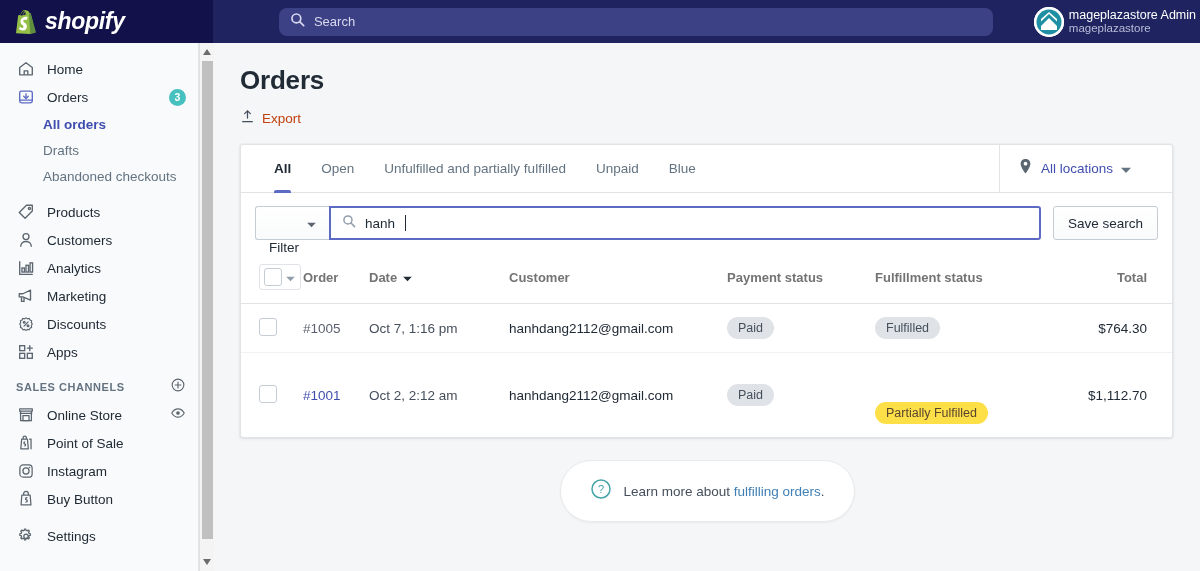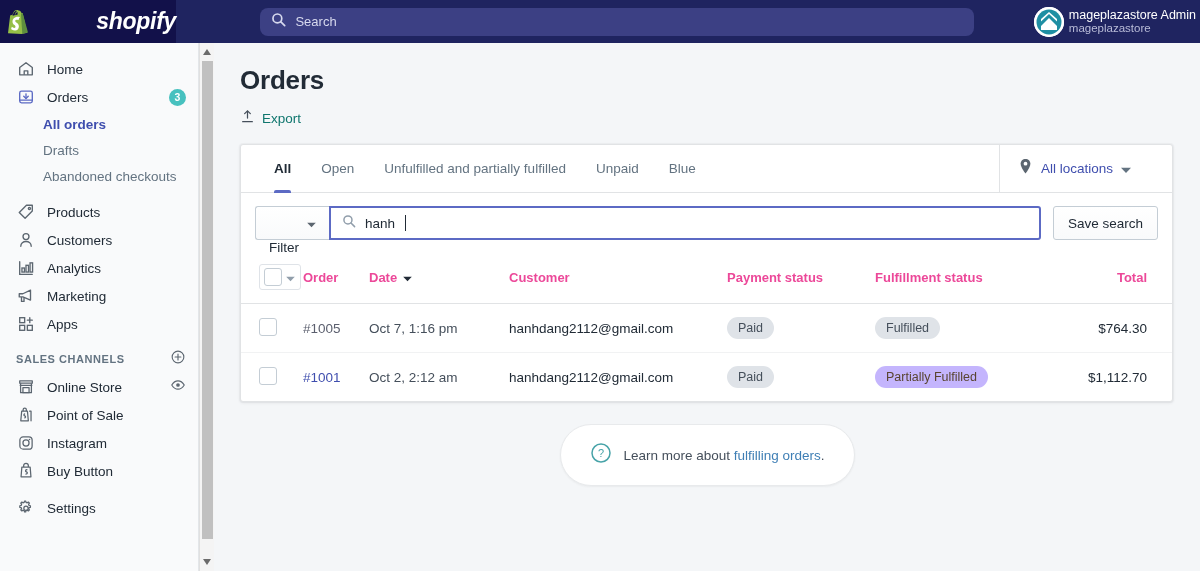--- a/index.html
+++ b/index.html
@@ -10,22 +10,22 @@
     overflow: hidden;
   }
   .app { position: relative; width: 1200px; height: 571px; }
 
   
   .topbar {
     position: absolute; top: 0; left: 0; width: 1200px; height: 43px;
     background: #1f2460; display: flex; align-items: center;
   }
   .logo-zone {
-    width: 176px; height: 43px; background: #12114a;
-    display: flex; align-items: center; padding-left: 8px; gap: 7px; justify-content: space-between;
+    width: 213px; height: 43px; background: #12114a;
+    display: flex; align-items: center; padding-left: 16px; gap: 7px;
   }
   .logo-bag { width: 22px; height: 24px; position: relative; }
   .logo-word { color: #ffffff; font-size: 23px; font-style: italic; font-weight: bold; letter-spacing: -0.3px; }
 
   .topsearch-wrap { flex: 1; display: flex; justify-content: center; padding-left: 25px; }
   .topsearch {
     width: 714px; height: 28px; background: #3c4084; border-radius: 8px;
     display: flex; align-items: center; padding: 0 11px; gap: 9px; cursor: text;
   }
   .topsearch .ph { color: #d7d9ee; font-size: 13px; }
@@ -82,21 +82,21 @@
     background: #c0c0c0; cursor: pointer;
   }
 
   
   .main { position: absolute; top: 43px; left: 215px; width: 985px; height: 528px; }
 
   .page-head { display: flex; align-items: flex-start; padding: 22px 27px 0 25px; }
   .page-head-left { flex: 1; }
   .page-title { font-size: 26px; color: #212b36; font-weight: bold; letter-spacing: -0.2px; }
   .export-row { display: flex; align-items: center; gap: 7px; margin-top: 13px; cursor: pointer; }
-  .export-row .lbl { font-size: 13.5px; color: #0f766e; }
+  .export-row .lbl { font-size: 13.5px; color: #c2410c; }
   .btn-primary {
     background: #5c6ac4; color: #ffffff; font-size: 13.5px;
     padding: 8px 15px; border: 1px solid #3f4eae; border-radius: 3px;
     cursor: pointer; margin-top: 3px;
   }
 
   
   .card {
     margin: 16px 27px 0 25px; background: #ffffff;
     border: 1px solid #e1e3e5; border-radius: 3px;
@@ -135,21 +135,21 @@
   .caret { width: 1px; height: 16px; background: #212b36; margin-left: 1px; }
   .save-btn {
     margin-left: 12px; height: 34px; display: flex; align-items: center;
     border: 1px solid #c4cdd5; border-radius: 3px; padding: 0 14px;
     background: linear-gradient(180deg,#ffffff,#f9fafb); font-size: 13.5px; color: #212b36; cursor: pointer;
   }
 
   
   table { width: 100%; border-collapse: collapse; }
   thead th {
-    font-size: 13px; color: #ec4899; font-weight: bold; text-align: left;
+    font-size: 13px; color: #737373; font-weight: bold; text-align: left;
     padding: 11px 0 13px 0; border-bottom: 1px solid #e1e3e5; vertical-align: middle;
   }
   tbody td { padding: 13px 0; border-bottom: 1px solid #f1f2f3; font-size: 13.5px; vertical-align: middle; }
   tbody tr:last-child td { border-bottom: none; }
   .c-check { width: 62px; padding-left: 18px !important; }
   .c-order { width: 66px; }
   .c-date  { width: 140px; }
   .c-cust  { width: 218px; }
   .c-pay   { width: 148px; }
   .c-ful   { width: 200px; }
@@ -166,21 +166,21 @@
   .sort-head { display: inline-flex; align-items: center; gap: 6px; cursor: pointer; }
   .order-link { color: #3f4eae; }
   .order-link.visited { color: #5b5f6e; }
   .cust-cell { color: #212b36; }
   .total-cell { color: #212b36; }
   .pill {
     display: inline-flex; align-items: center; height: 22px; padding: 0 11px;
     border-radius: 11px; font-size: 12.5px;
   }
   .pill-grey { background: #dfe3e8; color: #454f5b; }
-  .pill-orange { background: #c4b5fd; color: #594430; }
+  .pill-orange { background: #fde047; color: #594430; margin-top: 36px; }
 
   
   .help-wrap { display: flex; justify-content: center; margin-top: 22px; }
   .help-pill {
     display: flex; align-items: center; gap: 11px;
     background: #ffffff; border: 1px solid #e8eaec; border-radius: 34px;
     padding: 17px 29px; box-shadow: 0 1px 2px rgba(63,63,68,0.06);
   }
   .help-pill .t { font-size: 13.5px; color: #454f5b; }
   .help-pill .lnk { color: #3f7fb5; }
@@ -302,20 +302,31 @@
     <div class="nav-item">
       <span class="ico">
         <svg width="18" height="18" viewBox="0 0 20 20" fill="none" stroke="#5c6670" stroke-width="1.5" stroke-linejoin="round">
           <path d="M2.5 7.5 h4 L15 3.5 v11 L6.5 11 h-4 z"></path>
             <path d="M5 11 v5 h2.8 v-4.3"></path>
         </svg>
       </span>
       <span class="lbl">Marketing</span>
     </div>
 
+    <div class="nav-item">
+      <span class="ico">
+        <svg width="18" height="18" viewBox="0 0 20 20" fill="none" stroke="#5c6670" stroke-width="1.4">
+          <path d="M10 2.2 l1.9 1.2 2.2-.4 1 2 2 1 -.4 2.2 1.2 1.9 -1.2 1.9 .4 2.2 -2 1 -1 2 -2.2-.4 -1.9 1.2 -1.9-1.2 -2.2 .4 -1-2 -2-1 .4-2.2 -1.2-1.9 1.2-1.9 -.4-2.2 2-1 1-2 2.2 .4 z" transform="scale(0.88) translate(1.4,1.4)"></path>
+          <path d="M7.8 12.4 L12.4 7.6" stroke-linecap="round"></path>
+            <circle cx="8" cy="8" r="1"></circle>
+            <circle cx="12.2" cy="12" r="1"></circle>
+        </svg>
+      </span>
+      <span class="lbl">Discounts</span>
+    </div>
 
     <div class="nav-item">
       <span class="ico">
         <svg width="18" height="18" viewBox="0 0 20 20" fill="none" stroke="#5c6670" stroke-width="1.5">
           <rect x="3" y="3" width="5.5" height="5.5"></rect>
             <rect x="3" y="11.5" width="5.5" height="5.5"></rect>
             <rect x="11.5" y="11.5" width="5.5" height="5.5"></rect>
           <path d="M14.2 3 v5.5 M11.5 5.7 h5.5" stroke-linecap="round"></path>
         </svg>
       </span>

